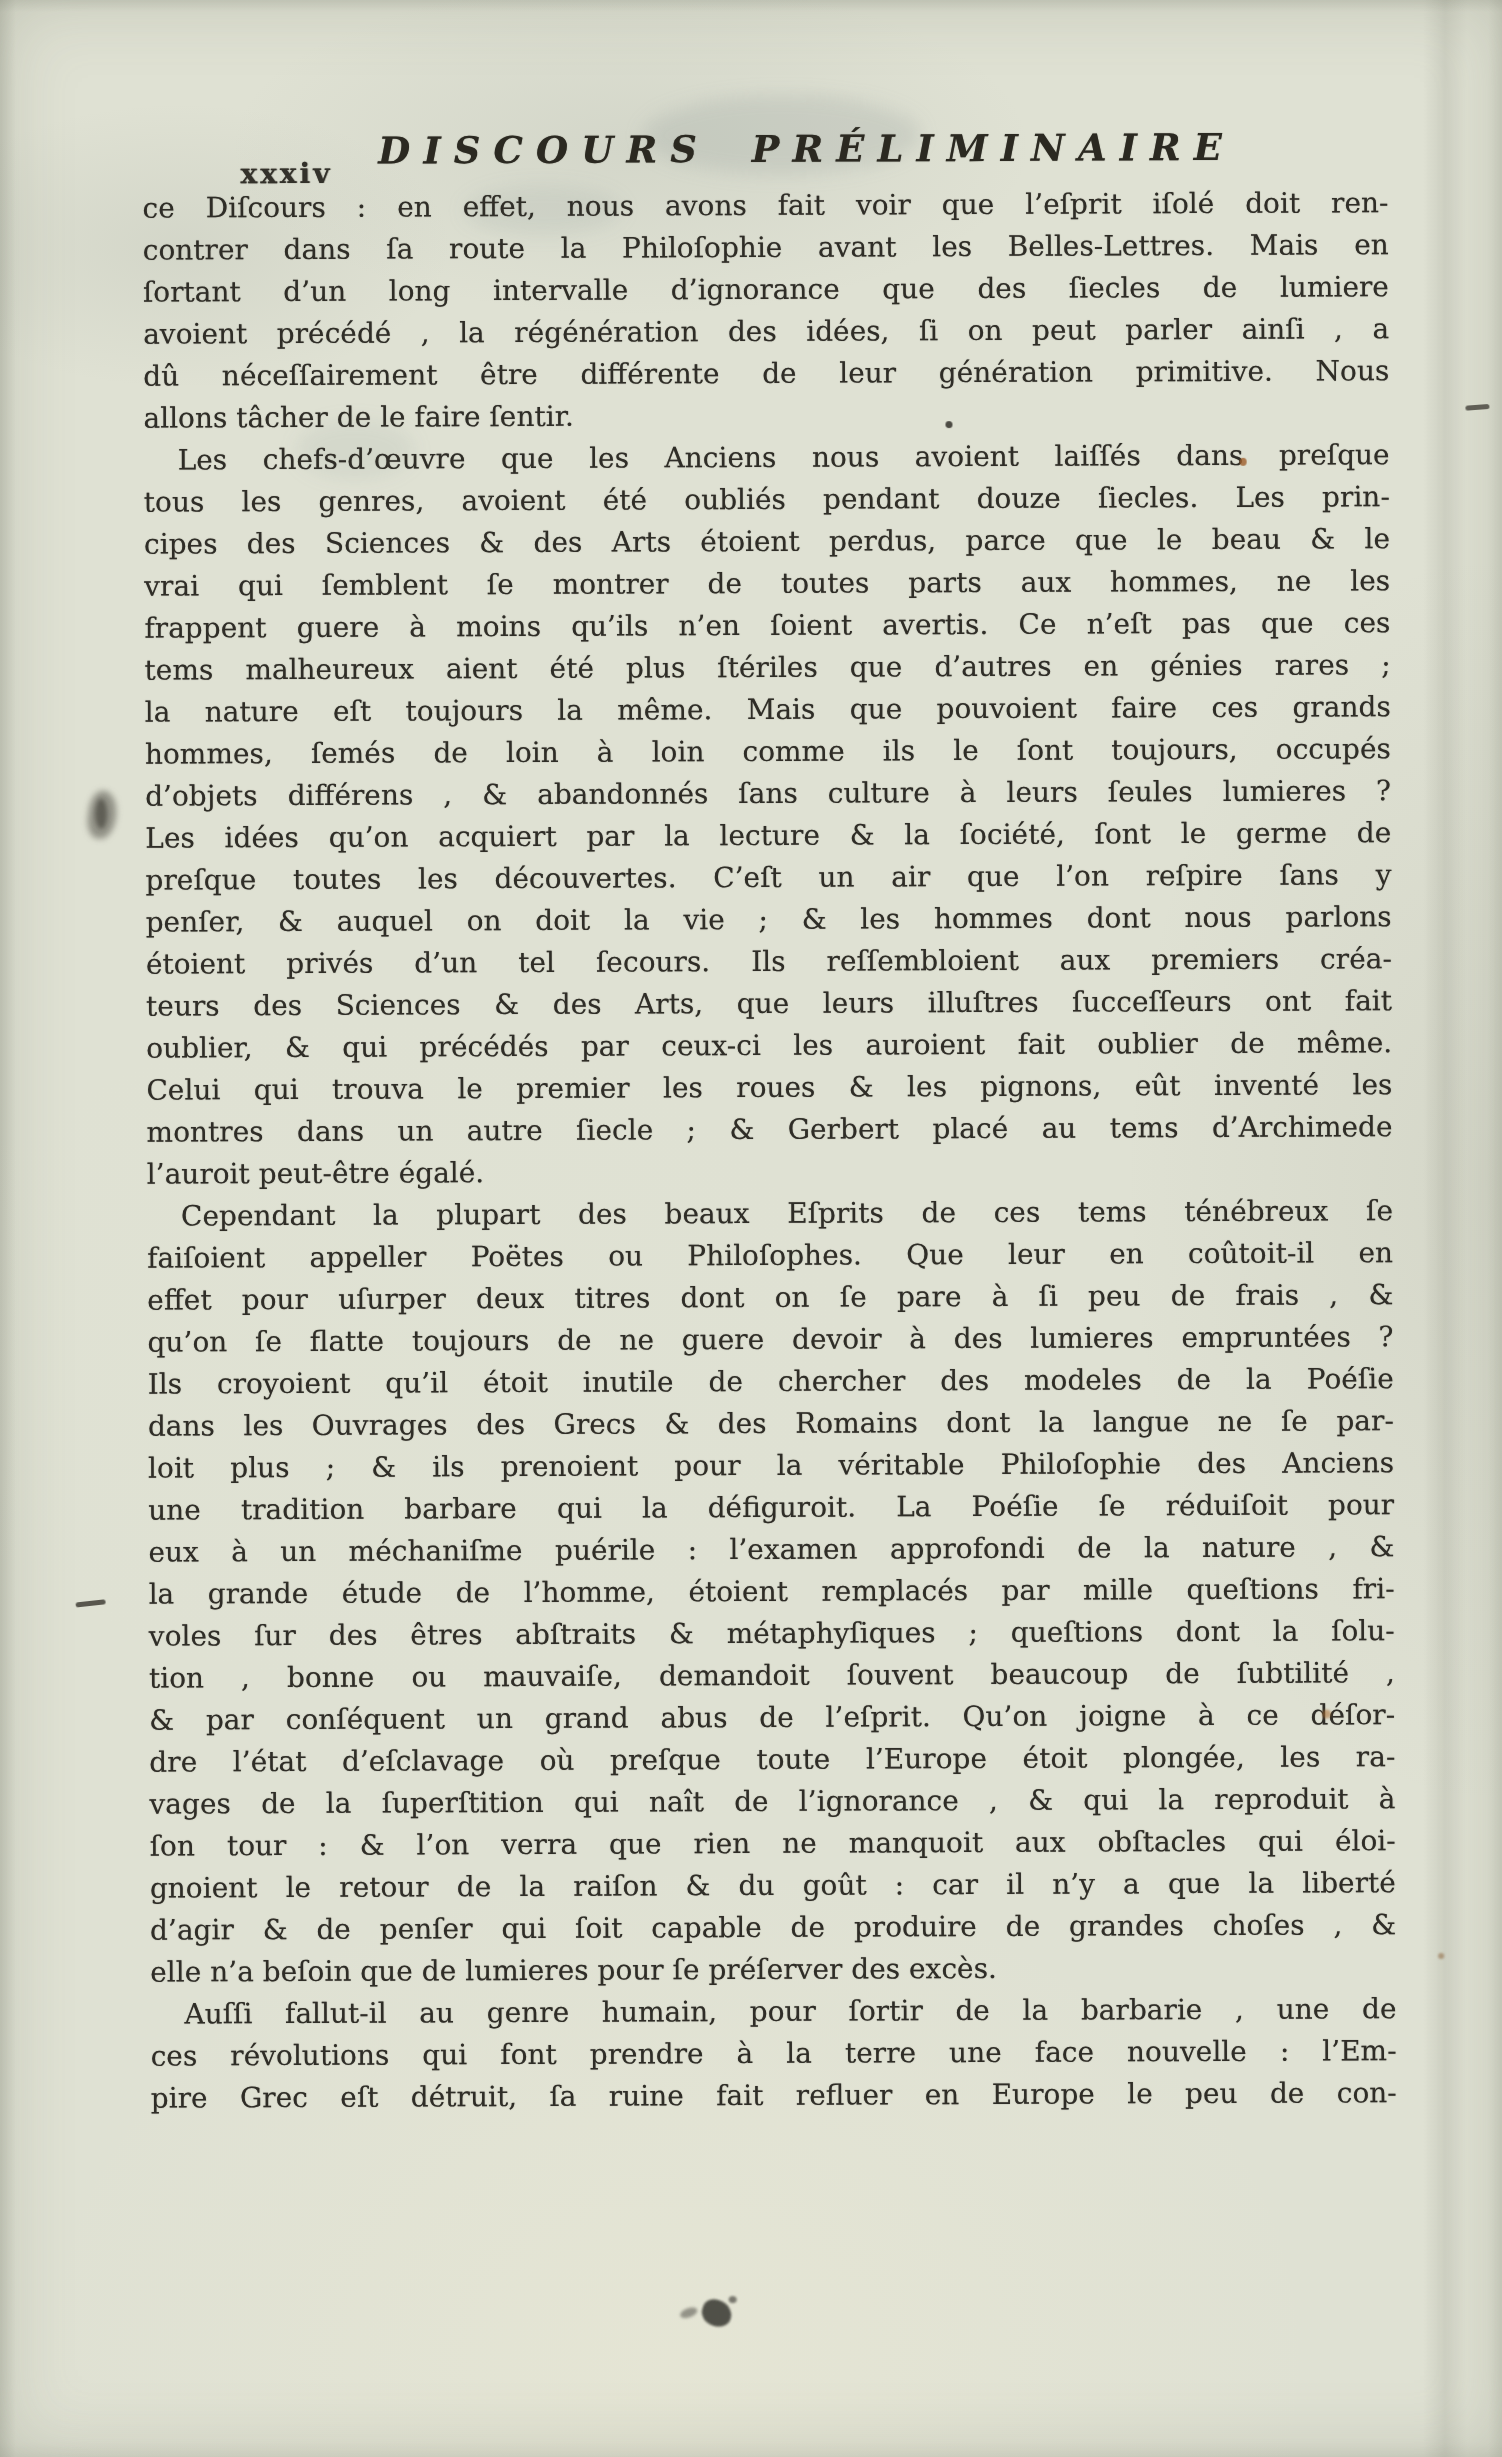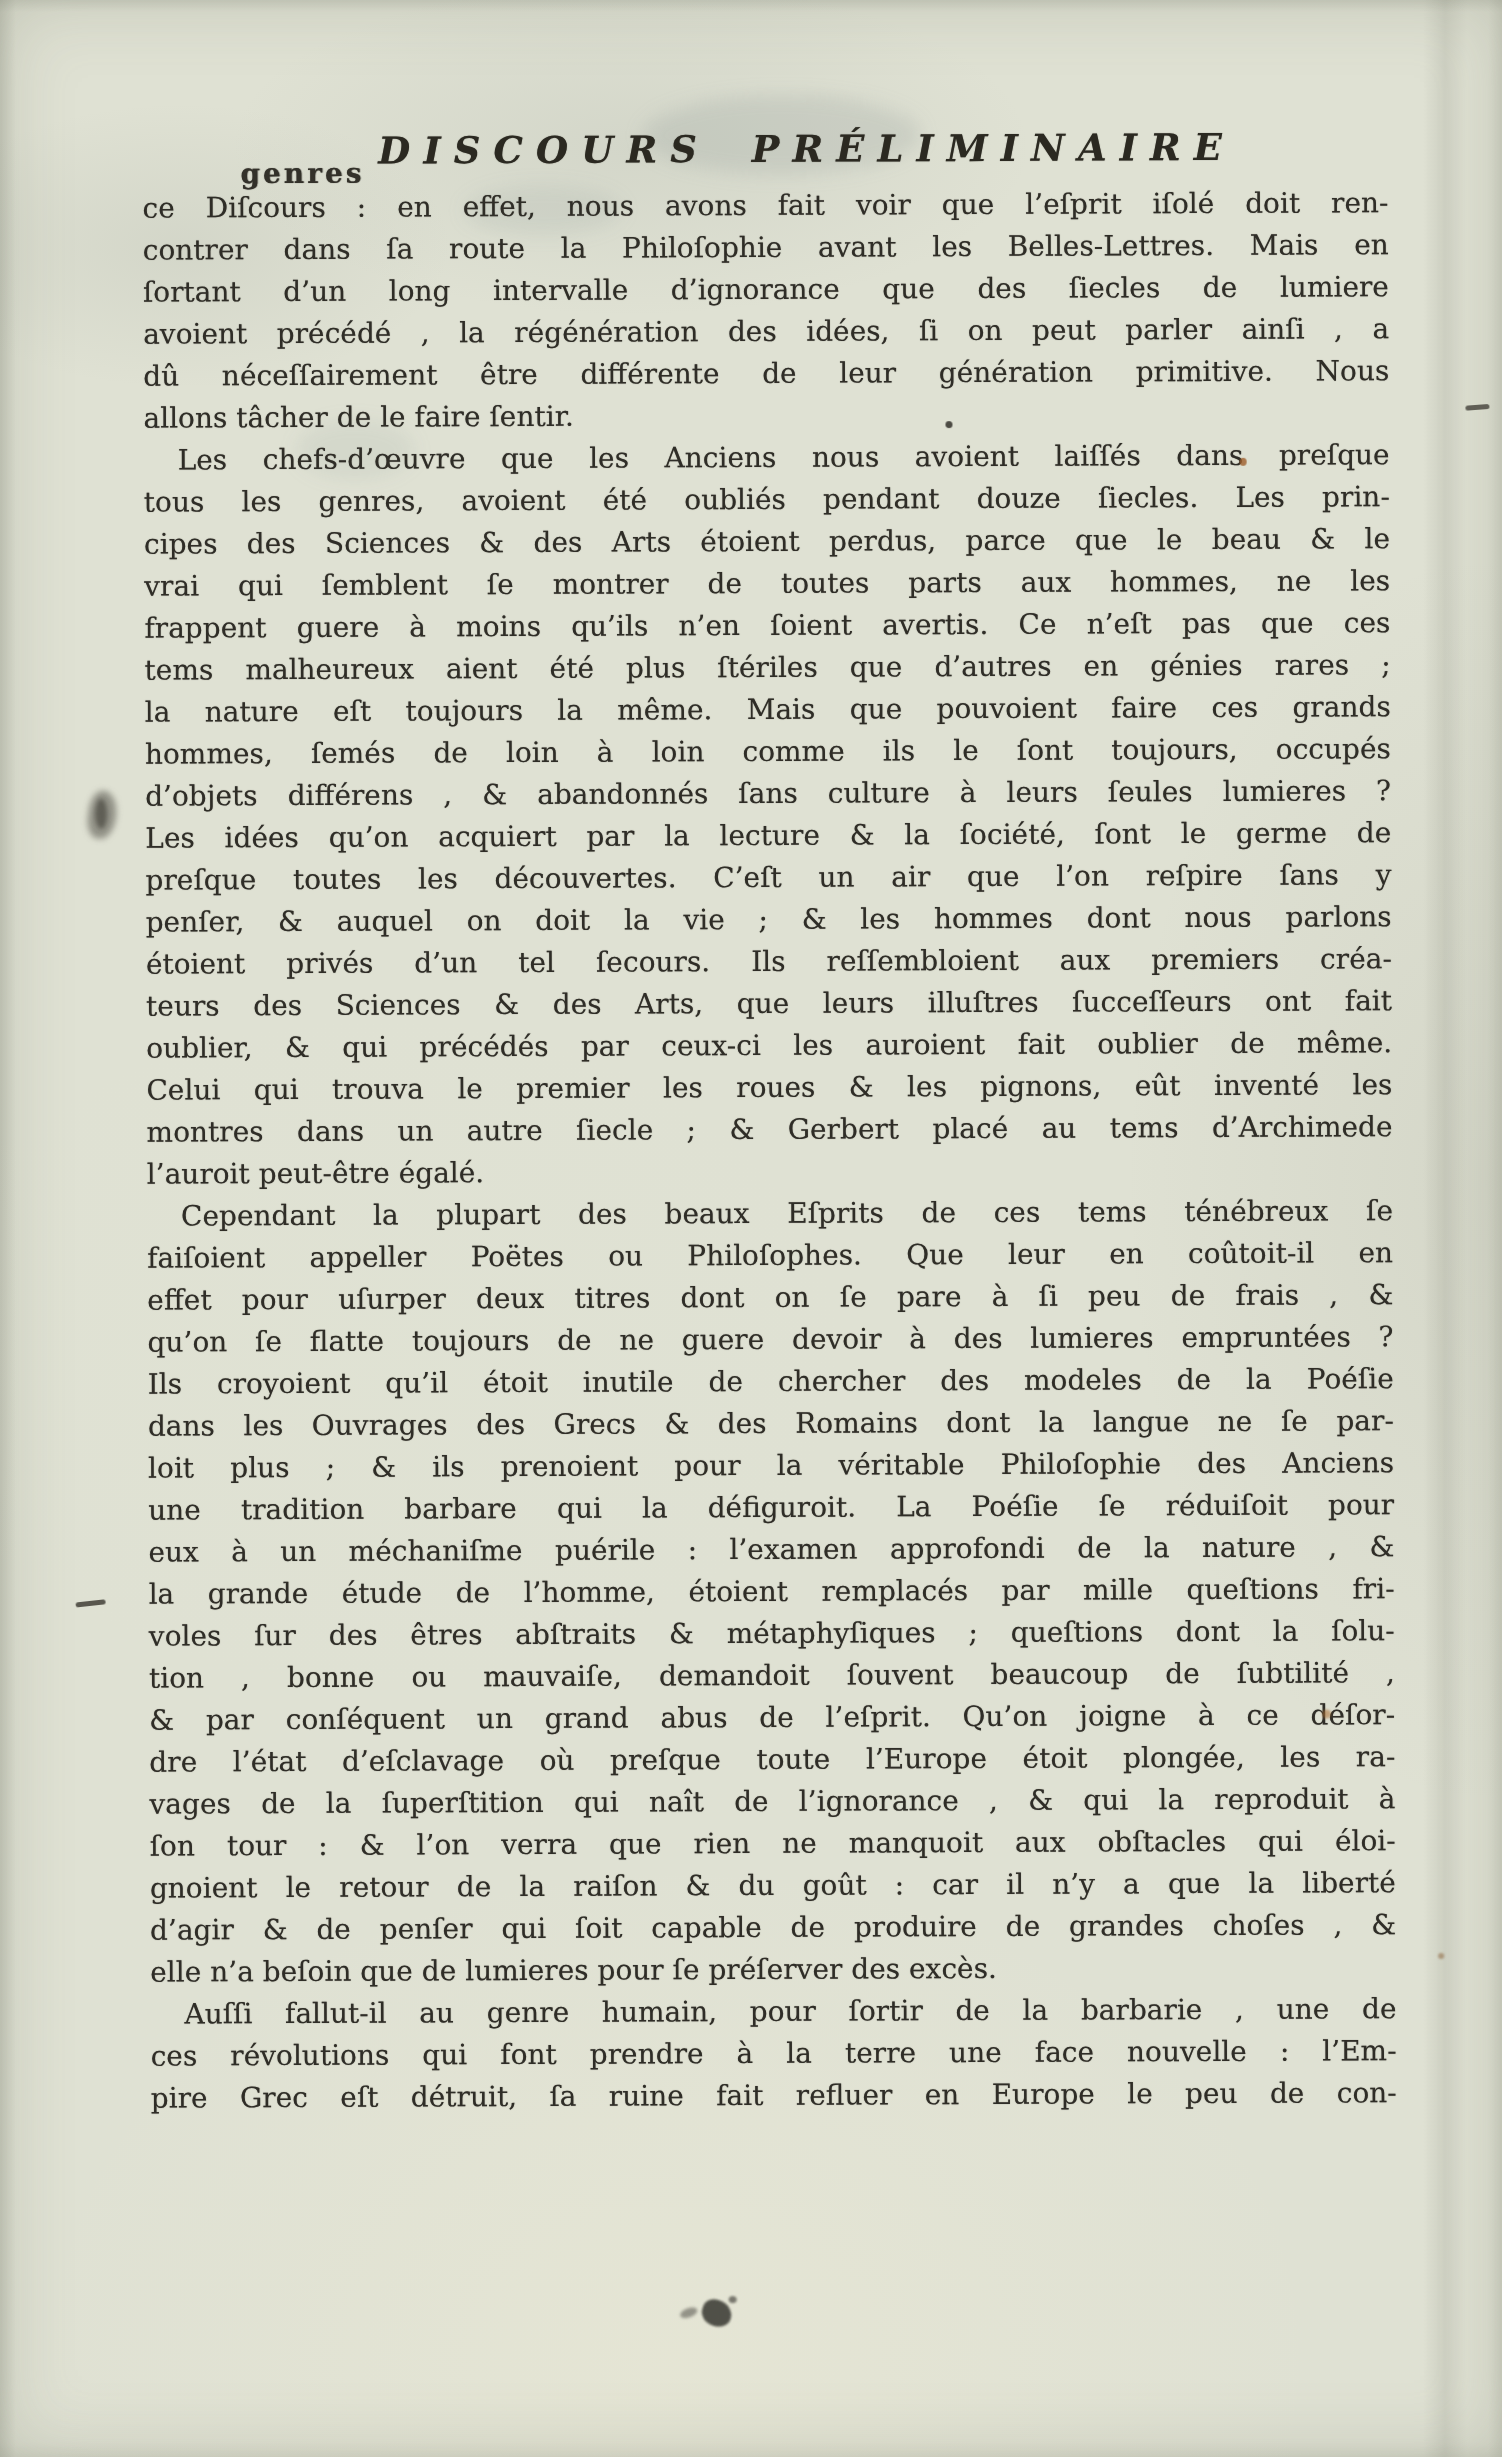--- a/index.html
+++ b/index.html
@@ -88,21 +88,21 @@
 </head>
 <body>
 
 <div class="page">
   <div class="scan">
 
     <div class="showthrough st1"></div>
     <div class="showthrough st2"></div>
     <div class="showthrough st3"></div>
 
-    <div class="pagenum">genres</div>
+    <div class="pagenum">xxxiv</div>
 
     <div class="title">DISCOURS PRÉLIMINAIRE</div>
 
     <div class="textblock">
         <div class="para">
           <div class="line">ce Diſcours : en effet, nous avons fait voir que l’eſprit iſolé doit ren-</div>
           <div class="line">contrer dans ſa route la Philoſophie avant les Belles-Lettres. Mais en</div>
           <div class="line">ſortant d’un long intervalle d’ignorance que des ſiecles de lumiere</div>
           <div class="line">avoient précédé , la régénération des idées, ſi on peut parler ainſi , a</div>
           <div class="line">dû néceſſairement être différente de leur génération primitive. Nous</div>

